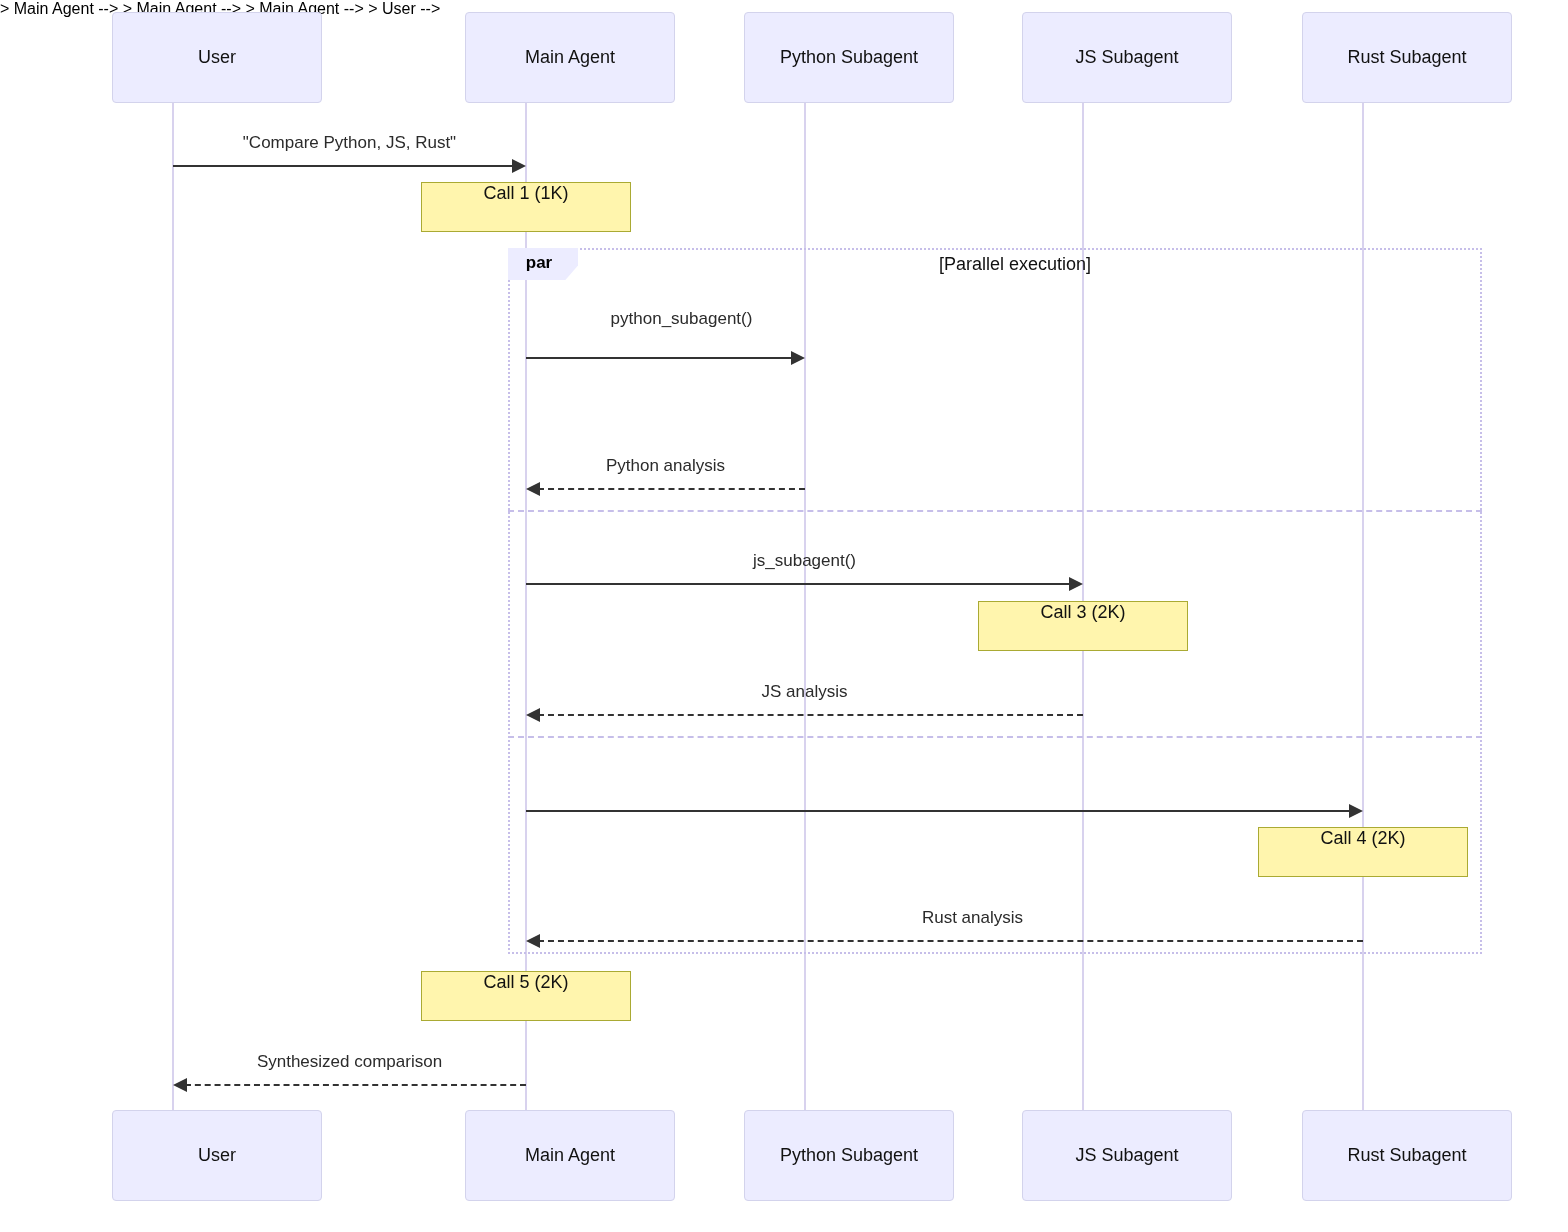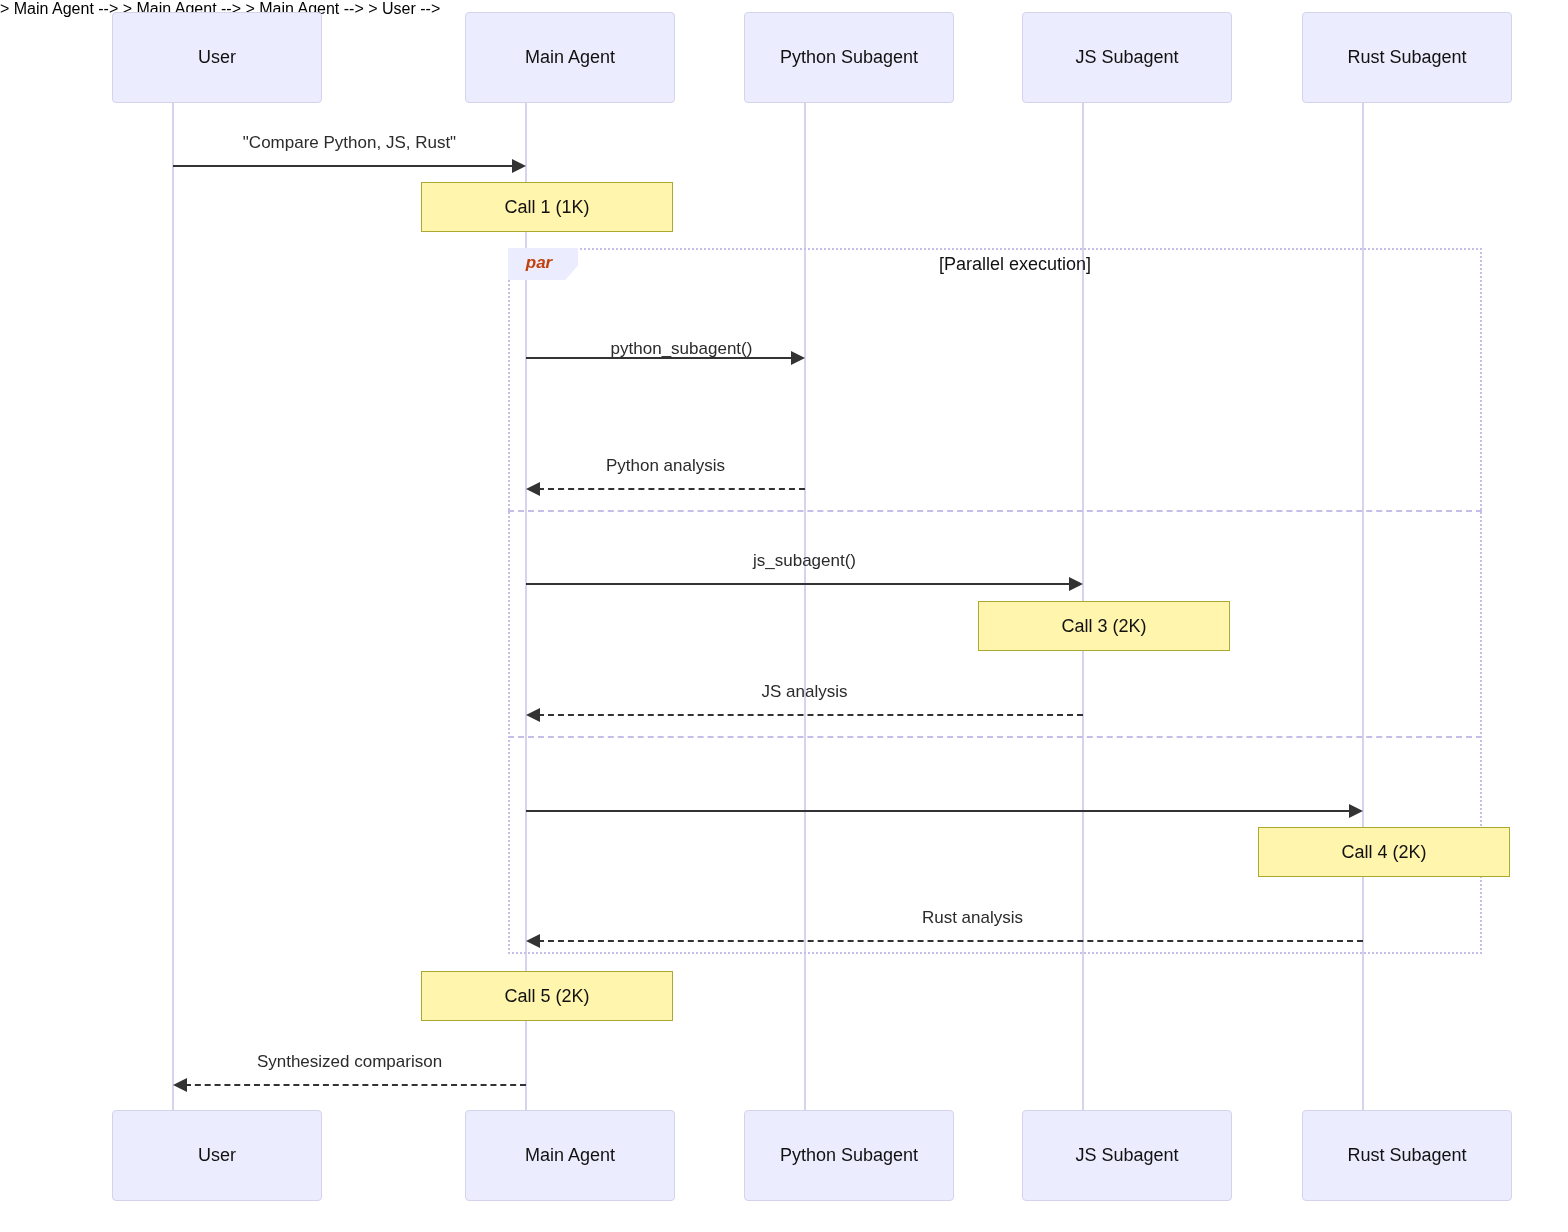--- a/index.html
+++ b/index.html
@@ -45,23 +45,22 @@
     border:2px dotted var(--par-border);
     z-index:1;
   }
   .par-label{
     position:absolute;
     left:508px;top:248px;width:70px;height:32px;
     background:var(--participant-fill);
     clip-path:polygon(0 0,100% 0,100% 55%,82% 100%,0 100%);
     display:flex;align-items:center;justify-content:center;
     padding-bottom:3px;padding-right:8px;
-    font-size:17px;font-weight:600;color:#c2410c;
+    font-size:17px;font-weight:600;color:#000000;
     z-index:2;
-    font-style:italic;
   }
   .par-condition{
     position:absolute;
     left:508px;top:254px;width:974px;
     text-align:center;padding-left:40px;
     font-size:18px;color:#111;
     z-index:2;
   }
   .par-divider{
     position:absolute;
@@ -82,24 +81,24 @@
   .msg-line.dashed{border-top:2px dashed var(--arrow);}
   .arrow-head{
     position:absolute;width:0;height:0;z-index:2;
     border-top:7px solid transparent;
     border-bottom:7px solid transparent;
   }
   .arrow-head.right{border-left:14px solid var(--arrow);}
   .arrow-head.left{border-right:14px solid var(--arrow);}
   .note{
     position:absolute;
-    width:252px;height:50px;
+    width:210px;height:50px;
     background:var(--note-fill);
     border:1px solid var(--note-border);
-    display:flex;align-items:center;justify-content:center;
+    display:flex;align-items:flex-start;justify-content:center;
     font-size:18px;color:#111;
     z-index:3;
   }
 </style>
 </head>
 <body>
 
 <div class="canvas">
 
   
@@ -154,21 +153,21 @@
   <div class="msg-label" style="left:173px;top:133px;width:353px">"Compare Python, JS, Rust"</div>
   <div class="msg-line solid" style="left:173px;top:165px;width:345px"></div>
   <div class="arrow-head right" style="left:512px;top:159px"></div>
 
   
   <div class="note" style="left:421px;top:182px">
       <span>Call 1 (1K)</span>
     </div>
 
   
-  <div class="msg-label" style="left:526px;top:339px;width:311px">python_subagent()</div>
+  <div class="msg-label" style="left:526px;top:309px;width:311px">python_subagent()</div>
   <div class="msg-line solid" style="left:526px;top:357px;width:271px"></div>
   <div class="arrow-head right" style="left:791px;top:351px"></div>
 
   
 
   &gt; Main Agent --&gt;
   <div class="msg-label" style="left:526px;top:456px;width:279px">Python analysis</div>
   <div class="msg-line dashed" style="left:538px;top:488px;width:267px"></div>
   <div class="arrow-head left" style="left:526px;top:482px"></div>
 

